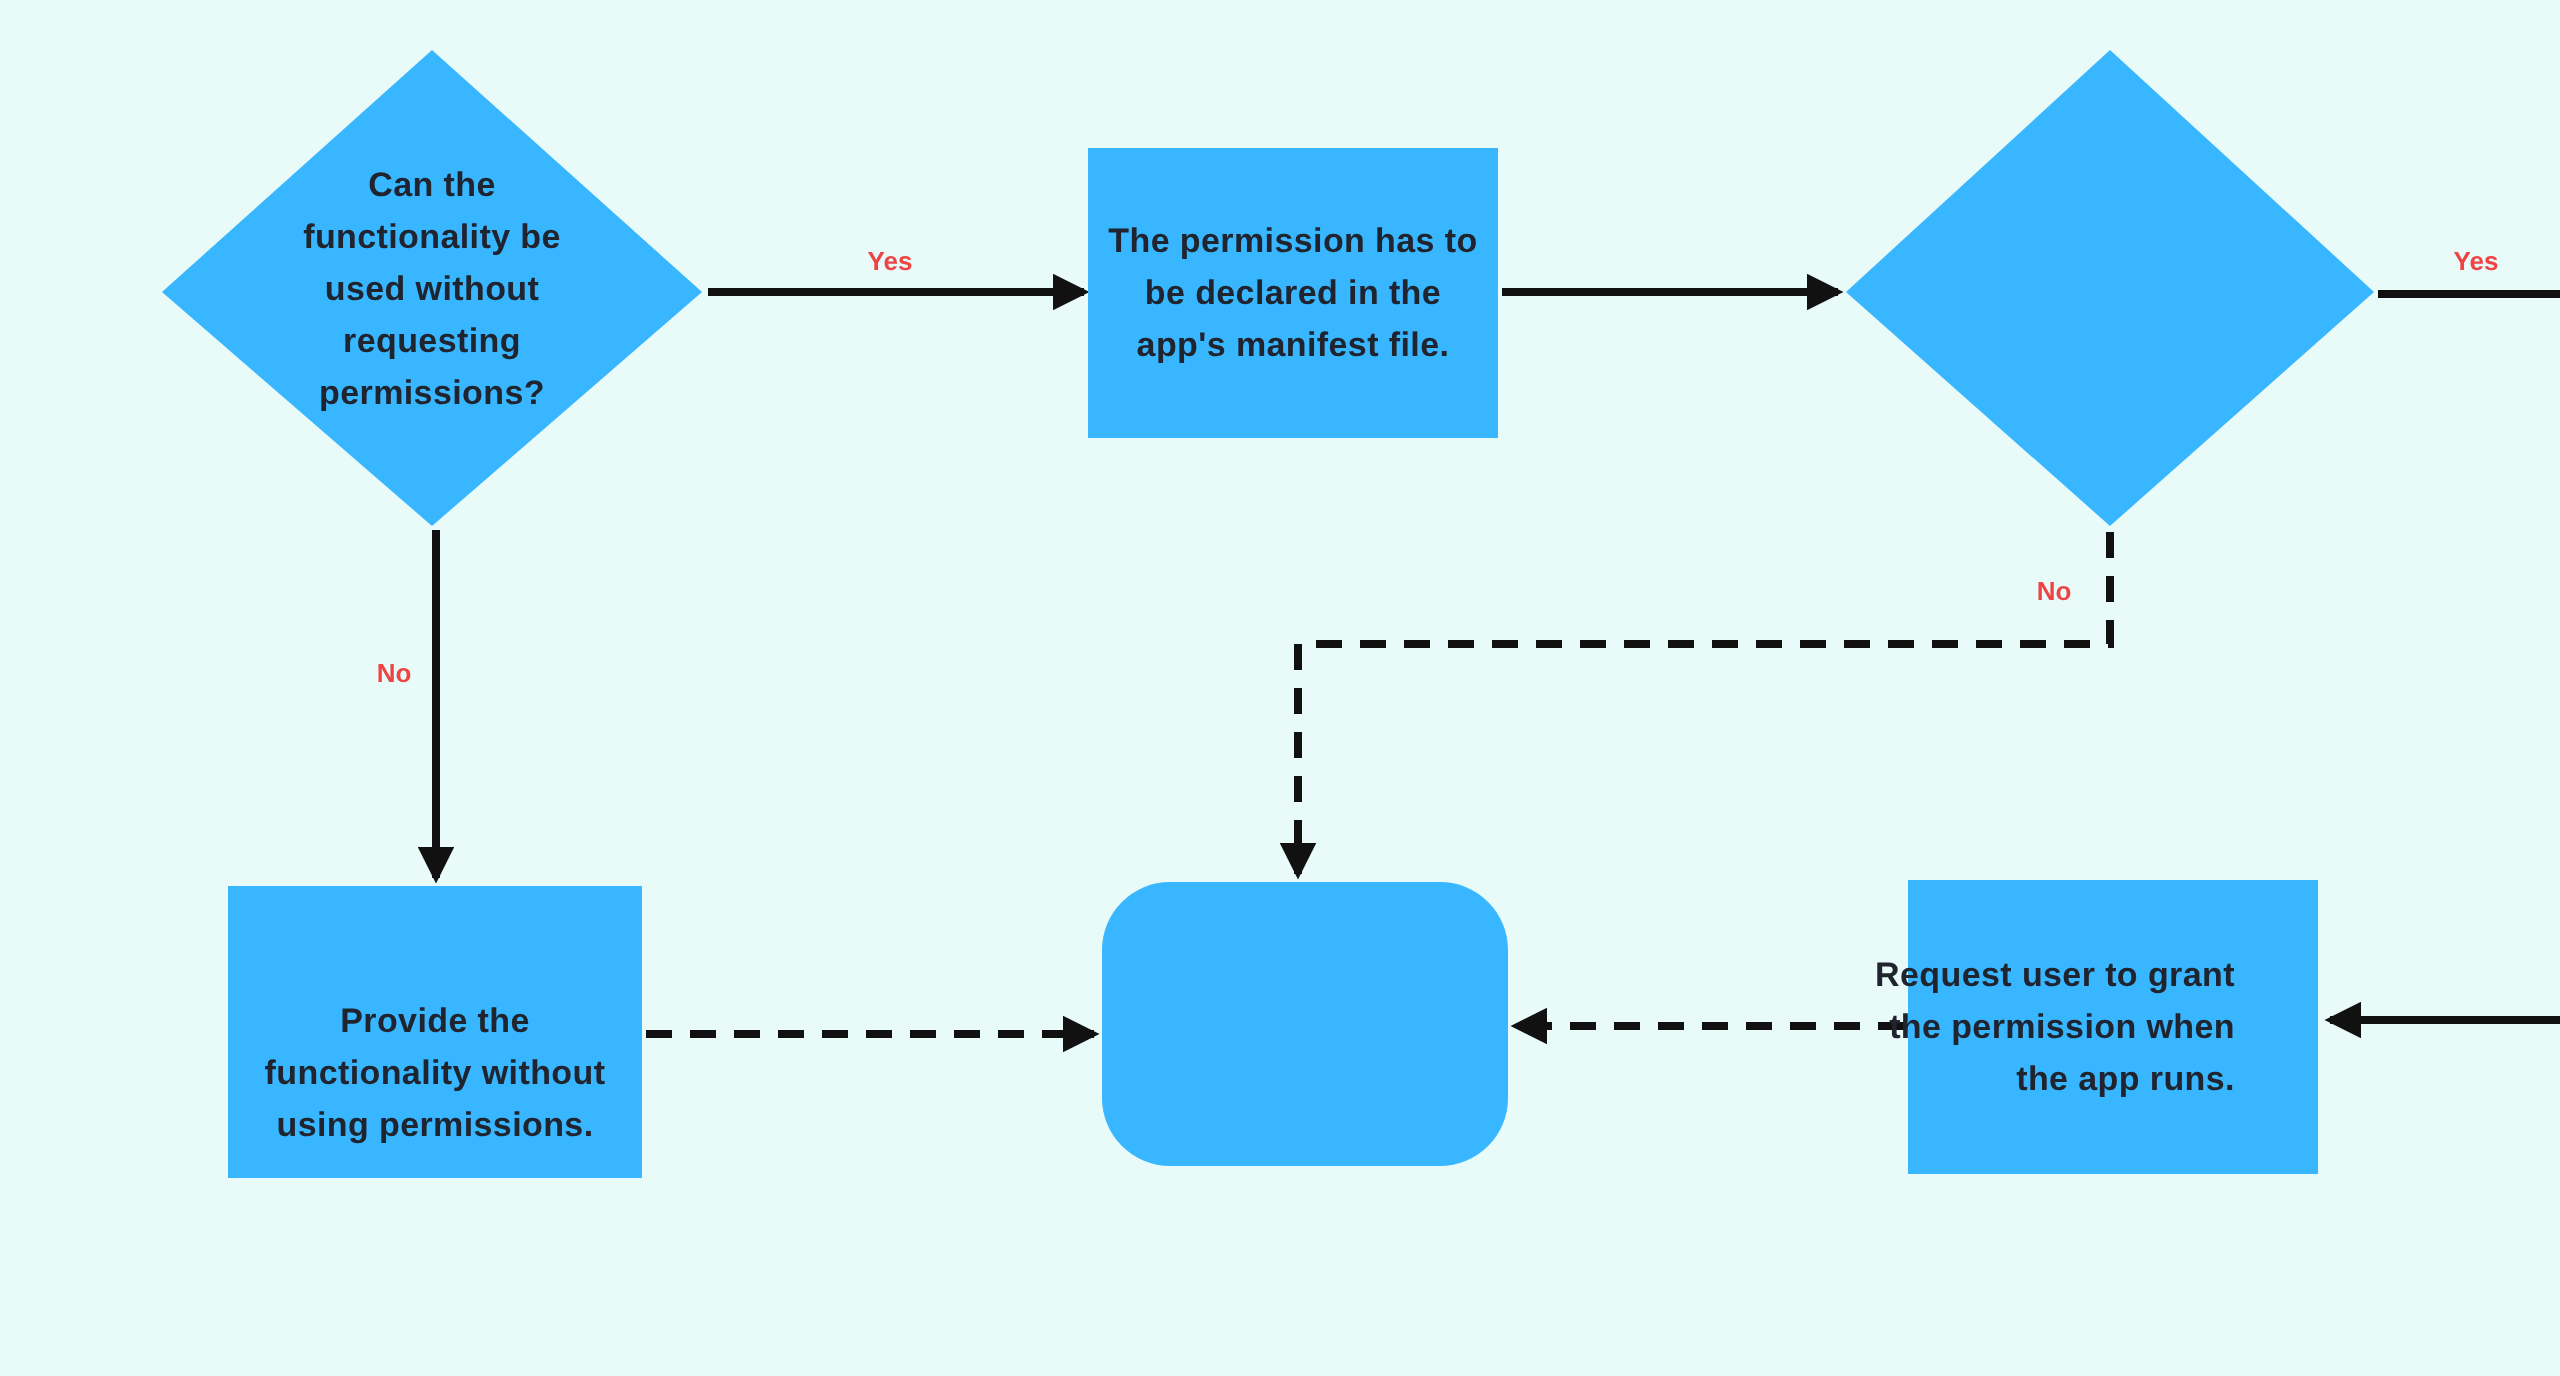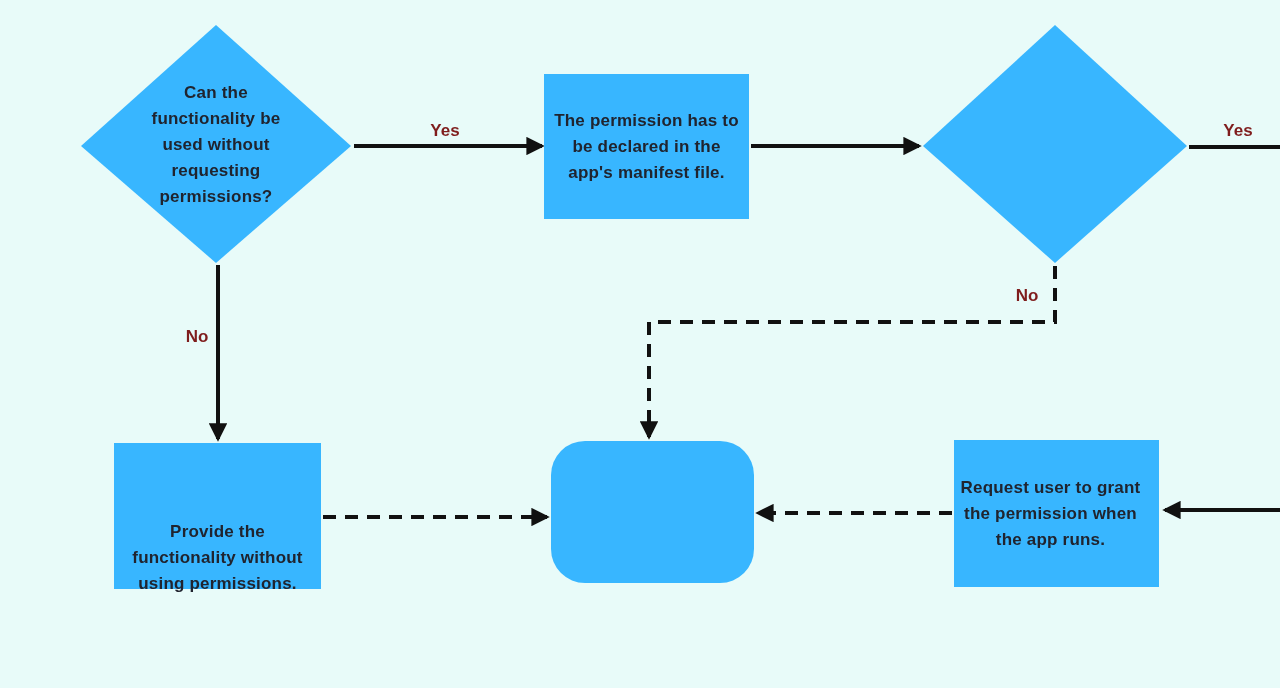--- a/index.html
+++ b/index.html
@@ -30,23 +30,23 @@
     font-size: 17px;
     line-height: 26px;
     letter-spacing: 0.2px;
     color: #20242f;
   }
   .edge-label {
     position: absolute;
     width: 60px;
     text-align: center;
     font-weight: 700;
-    font-size: 17px;
+    font-size: 13px;
     line-height: 26px;
-    color: #7f1d1d;
+    color: #ef4444;
   }
 </style>
 </head>
 <body>
 
 <div class="canvas">
 
   <svg width="1280" height="688" viewBox="0 0 1280 688">
     <defs>
       <marker id="arrow" viewBox="0 0 10 10" refX="8.5" refY="5" markerWidth="4.6" markerHeight="4.6" orient="auto-start-reverse">
@@ -71,24 +71,24 @@
   </svg>
 
   <div class="node-text" style="left:77px; top:55px; width:200px; height:180px;">Can the
 functionality be
 used without
 requesting
 permissions?</div>
   <div class="node-text" style="left:505px; top:74px; width:205px; height:145px;">The permission has to
 be declared in the
 app's manifest file.</div>
-  <div class="node-text" style="left:75px; top:467px; width:207px; height:182px;">Provide the
+  <div class="node-text" style="left:75px; top:446px; width:207px; height:182px;">Provide the
 functionality without
 using permissions.</div>
-  <div class="node-text" style="left:909px; top:440px; width:205px; height:147px;">Request user to grant
+  <div class="node-text" style="left:886px; top:440px; width:205px; height:147px;text-align:right;">Request user to grant
 the permission when
 the app runs.</div>
 
   <div class="edge-label" style="left:376px; top:118px;">Yes</div>
   <div class="edge-label" style="left:128px; top:324px;">No</div>
   <div class="edge-label" style="left:1169px; top:118px;">Yes</div>
   <div class="edge-label" style="left:958px; top:283px;">No</div>
 
 </div>
 

